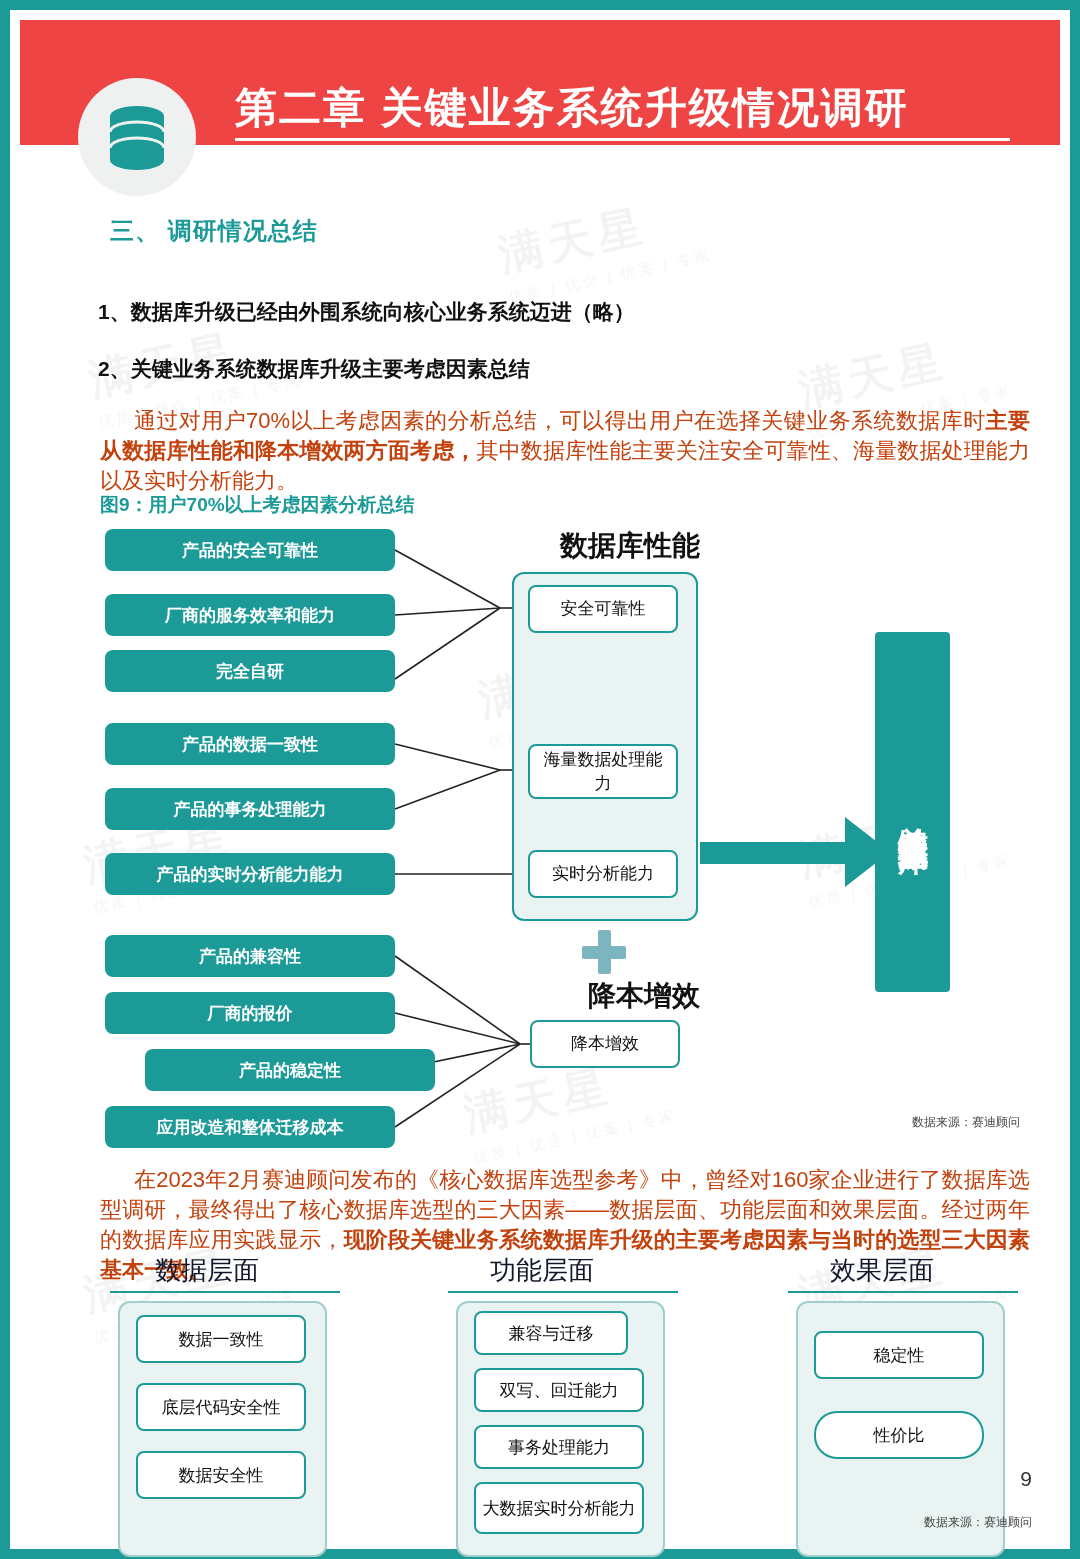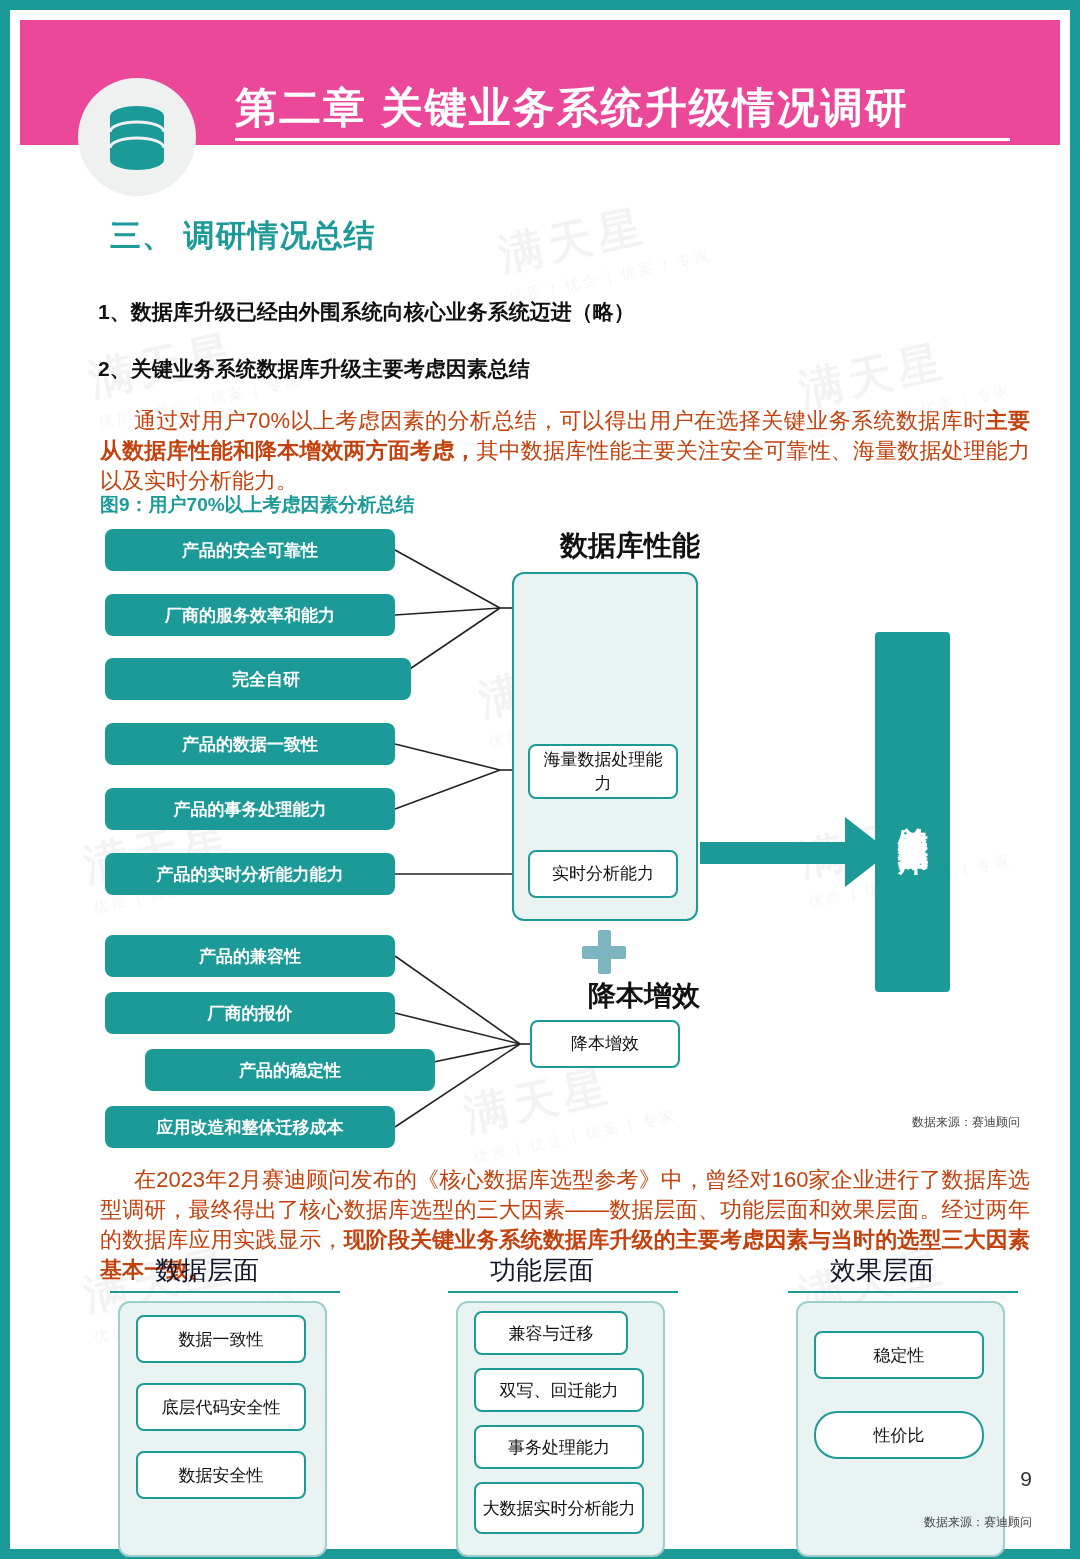--- a/index.html
+++ b/index.html
@@ -11,21 +11,21 @@
   }
   .page{
     position:absolute;inset:0;
     border:10px solid #1c9a98;
     box-sizing:border-box;
     background:#fff;
   }
   
   .header{
     position:absolute;left:10px;top:10px;right:10px;height:125px;
-    background:#ec4899;
+    background:#ef4444;
   }
   .header-title{
     position:absolute;left:215px;top:60px;
     font-size:42px;font-weight:bold;color:#ffffff;letter-spacing:2px;
     white-space:nowrap;
   }
   .header-underline{
     position:absolute;left:215px;top:118px;width:775px;height:3px;background:#ffffff;
   }
   .header-circle{
@@ -38,21 +38,21 @@
   
   .wm{
     position:absolute;color:#000;opacity:.045;font-weight:bold;
     font-size:44px;letter-spacing:6px;pointer-events:none;white-space:nowrap;
     transform:rotate(-12deg);
   }
   .wm small{display:block;font-size:15px;letter-spacing:3px;font-weight:normal;margin-top:4px;}
   
   .sec-title{
     position:absolute;left:100px;top:205px;
-    font-size:31px;font-weight:bold;color:#1c9a98;letter-spacing:1px;
+    font-size:24px;font-weight:bold;color:#1c9a98;letter-spacing:1px;
   }
   .h2{
     position:absolute;left:88px;font-size:21px;font-weight:bold;color:#111;
   }
   .h2.a{top:288px;}
   .h2.b{top:345px;}
   .para{
     position:absolute;left:90px;width:930px;
     font-size:22px;line-height:30px;color:#c2410c;text-align:justify;
   }
@@ -194,31 +194,32 @@
       <line x1="295" y1="491" x2="420" y2="522" stroke="#222" stroke-width="1.6"></line>
       <line x1="295" y1="548" x2="420" y2="522" stroke="#222" stroke-width="1.6"></line>
       <line x1="295" y1="605" x2="420" y2="522" stroke="#222" stroke-width="1.6"></line>
       <line x1="420" y1="522" x2="430" y2="522" stroke="#222" stroke-width="1.6"></line>
 
       <path d="M600,268 L600,320 L745,320 L745,295 L790,330 L745,365 L745,342 L600,342 Z" fill="#1c9a98"></path>
     </svg>
 
     <div class="lbox" style="top:7px;">产品的安全可靠性</div>
     <div class="lbox" style="top:72px;">厂商的服务效率和能力</div>
-    <div class="lbox" style="top:136px;padding-left:16px;">完全自研</div>
+    <div class="lbox" style="top:128px;">完全自研</div>
     <div class="lbox" style="top:201px;">产品的数据一致性</div>
     <div class="lbox" style="top:266px;">产品的事务处理能力</div>
     <div class="lbox" style="top:331px;">产品的实时分析能力能力</div>
     <div class="lbox" style="top:413px;">产品的兼容性</div>
     <div class="lbox" style="top:470px;">厂商的报价</div>
     <div class="lbox" style="top:527px;margin-left:40px;">产品的稳定性</div>
     <div class="lbox" style="top:584px;">应用改造和整体迁移成本</div>
 
     <div class="group-title" style="left:400px;top:5px;width:200px;">数据库性能</div>
     <div class="panel" style="left:412px;top:50px;width:182px;height:345px;"></div>
+    <div class="pbox" style="left:428px;top:63px;width:150px;height:48px;">安全可靠性</div>
     <div class="pbox" style="left:428px;top:222px;width:150px;height:55px;">海量数据处理能力</div>
     <div class="pbox" style="left:428px;top:328px;width:150px;height:48px;">实时分析能力</div>
 
     <div class="plus" style="left:482px;top:408px;width:44px;height:44px;">
       <i style="left:16px;top:0;width:13px;height:44px;border-radius:2px;"></i>
       <i style="left:0;top:16px;width:44px;height:13px;border-radius:2px;"></i>
     </div>
 
     <div class="group-title" style="left:410px;top:455px;width:190px;">降本增效</div>
     <div class="pbox" style="left:430px;top:498px;width:150px;height:48px;">降本增效</div>

